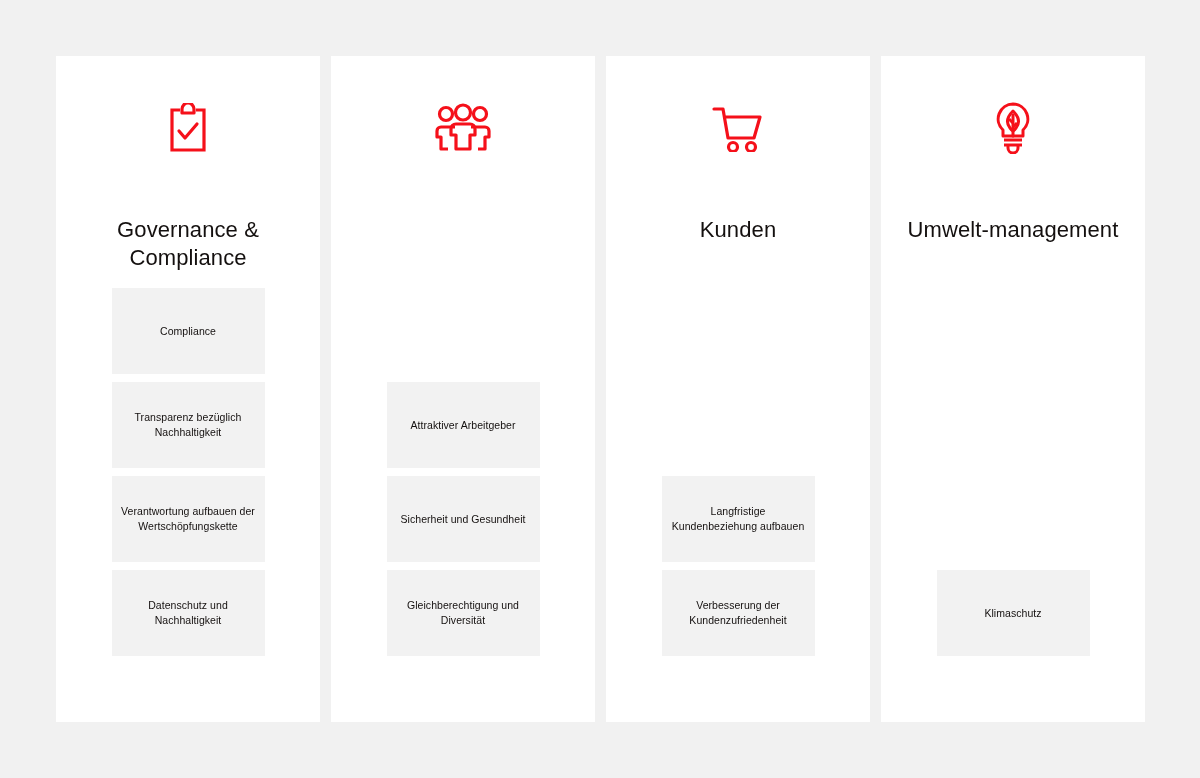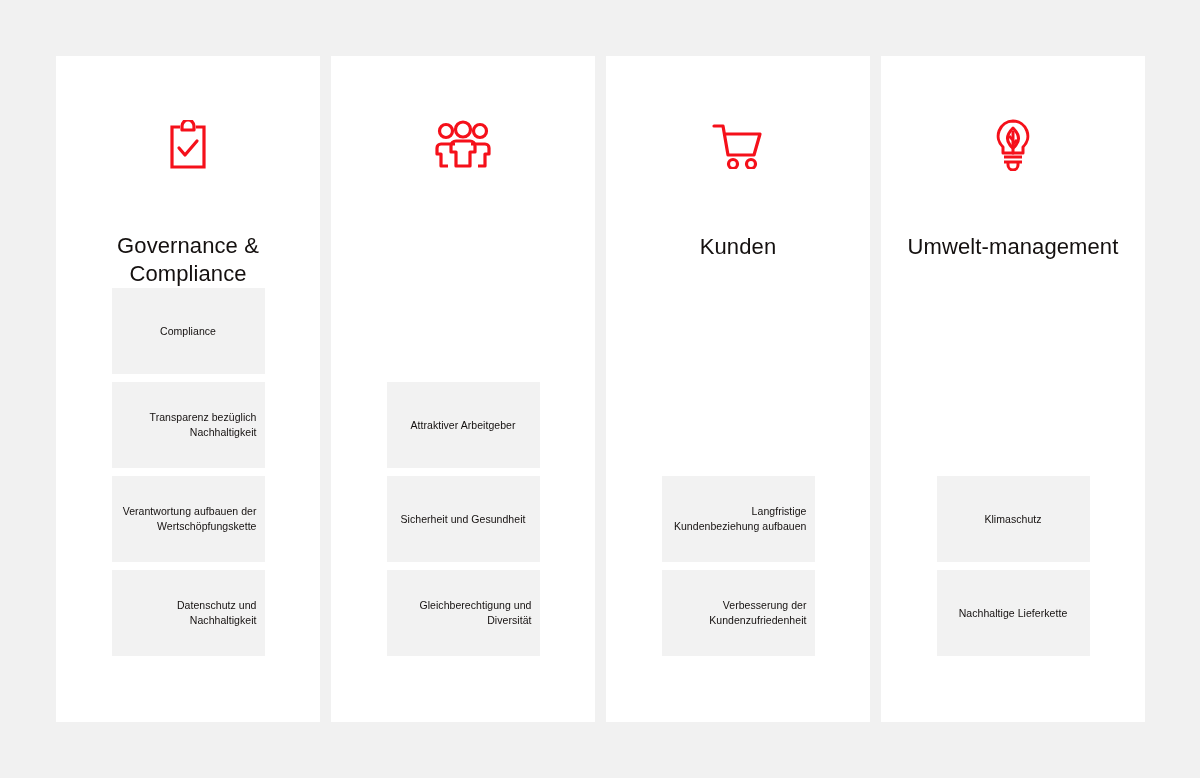--- a/index.html
+++ b/index.html
@@ -26,21 +26,21 @@
     gap: 11px;
   }
 
   .card {
     width: 264px;
     height: 666px;
     background: #ffffff;
     display: flex;
     flex-direction: column;
     align-items: center;
-    padding-top: 58px;
+    padding-top: 41px;
   }
 
   .card-icon {
     height: 62px;
     display: flex;
     align-items: center;
     justify-content: center;
   }
 
   .card-icon svg {
@@ -67,21 +67,21 @@
     padding-bottom: 66px;
   }
 
   .topic-box {
     width: 153px;
     min-height: 86px;
     background: #f2f2f2;
     display: flex;
     align-items: center;
     justify-content: center;
-    text-align: right;
+    text-align: center;
     padding: 6px 8px;
   }
 
   .topic-text {
     font-size: 10.5px;
     line-height: 15px;
     color: #14100f;
     letter-spacing: 0.05px;
   }
 
@@ -183,19 +183,16 @@
         <path d="M15 43 v3 a5 5 0 0 0 10 0 v-3" stroke-linejoin="round"></path>
       </svg>
     </div>
     <div class="card-body">
       <div class="card-title">Umwelt-management</div>
     </div>
     <div class="topic-list">
       <div class="topic-box">
         <span class="topic-text">Klimaschutz</span>
       </div>
-      <div class="topic-box">
-        <span class="topic-text">Nachhaltige Lieferkette</span>
-      </div>
     </div>
   </div>
 
 </div>
 
 </body></html>

